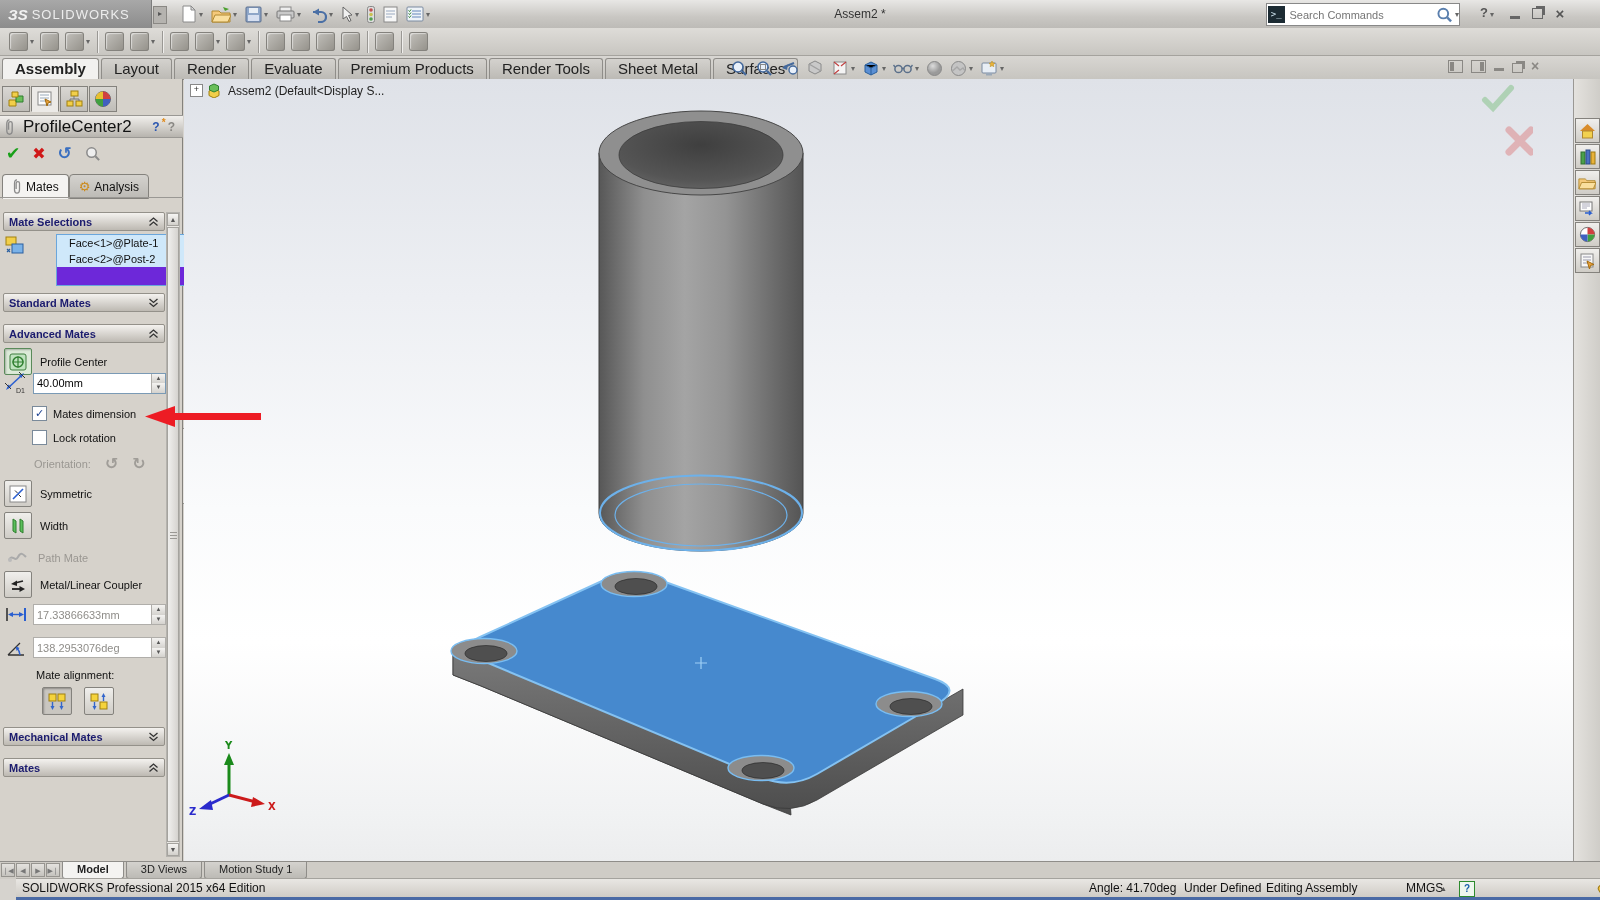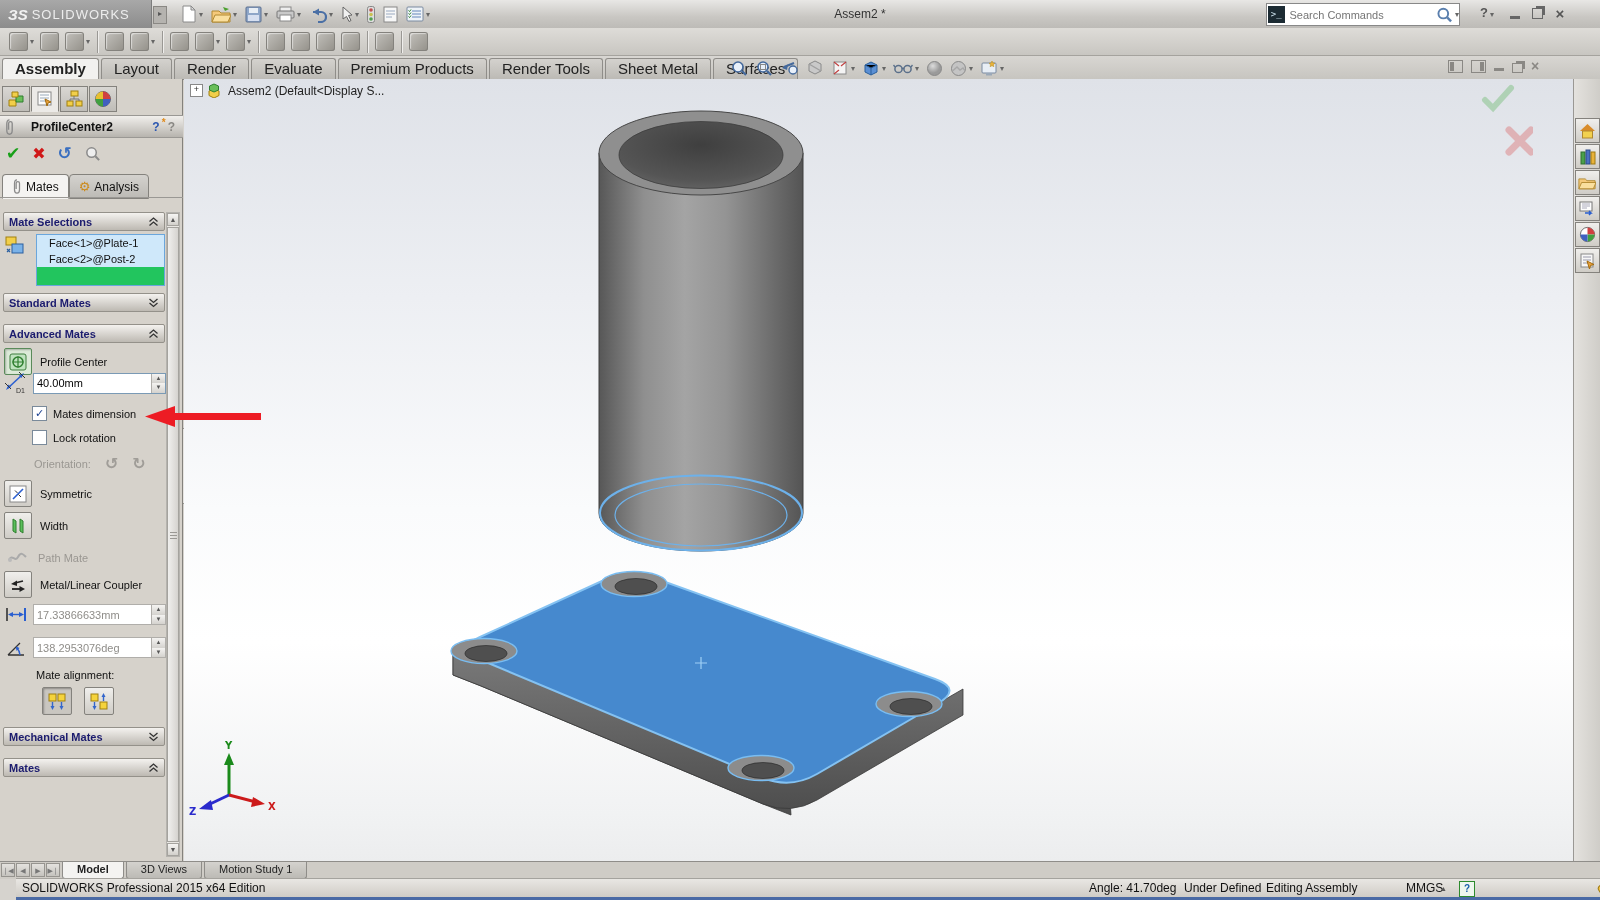--- a/index.html
+++ b/index.html
@@ -65,21 +65,21 @@
   
   .left-panel{position:absolute;left:0;top:79px;width:183px;height:782px;background:#d6d2cb;
     border-right:1px solid #84827d;box-sizing:border-box;}
   .pm-tabs{position:absolute;left:2px;top:7px;display:flex;gap:1px;}
   .pm-tab{width:26px;height:24px;background:linear-gradient(#d9d7d3,#bfbdb8);border:1px solid #84827d;
     display:flex;align-items:center;justify-content:center;}
   .pm-tab.active{background:#eceae7;border-bottom-color:#eceae7;}
   .pm-header{position:absolute;left:0;top:36px;width:183px;height:23px;
     background:linear-gradient(#f1efec,#b7b4ae);border-top:1px solid #9a9894;border-bottom:1px solid #9a9894;
     display:flex;align-items:center;padding-left:4px;box-sizing:border-box;}
-  .pm-header .title{font-weight:bold;font-size:12px;margin-left:16px;flex:1;}
+  .pm-header .title{font-weight:normal;font-size:17px;margin-left:8px;flex:1;}
   .q-star{color:#2a56b0;font-weight:bold;font-size:12px;position:relative;margin-right:8px;}
   .q-star::after{content:"*";color:#e08a1a;font-size:10px;position:absolute;top:-3px;right:-6px;}
   .q-gray{color:#8a8884;font-weight:bold;font-size:12px;margin-right:8px;}
   .pm-buttons{position:absolute;left:6px;top:64px;display:flex;gap:12px;align-items:center;}
   .pm-ok{color:#18a018;font-size:17px;font-weight:bold;}
   .pm-cancel{color:#d01818;font-size:16px;font-weight:bold;}
   .pm-undo{color:#3a6fc0;font-size:17px;font-weight:bold;}
   .mates-tabs{position:absolute;left:2px;top:95px;display:flex;}
   .m-tab{height:23px;display:flex;align-items:center;gap:4px;padding:0 9px;
     background:linear-gradient(#d4d2ce,#bcbab5);border:1px solid #84827d;border-radius:4px 4px 0 0;font-size:12px;}
@@ -100,21 +100,21 @@
   .spin-field{height:19px;background:#fff;border:1px solid #7a9ab5;display:flex;align-items:center;flex:1;}
   .spin-field input{border:none;outline:none;flex:1;font-size:11px;padding:0 3px;background:transparent;
     font-family:"Liberation Sans","DejaVu Sans",sans-serif;color:#000;width:70px;}
   .spin-field.disabled{border-color:#b0aeaa;}
   .spin-field.disabled input{color:#8f8d89;}
   .spinner{width:13px;height:100%;border-left:1px solid #b0aeaa;display:flex;flex-direction:column;}
   .spinner b{flex:1;font-size:6px;line-height:8px;color:#555;text-align:center;background:linear-gradient(#f4f3f1,#d4d2ce);font-weight:normal;}
   .checkbox{width:13px;height:13px;background:#fff;border:1px solid #7a8a9a;margin:0 6px 0 28px;
     font-size:11px;line-height:12px;text-align:center;color:#1a3f8f;font-weight:bold;}
   .rot-icon{color:#a09d98;font-size:16px;font-weight:bold;margin-left:14px;}
-  .sel-box{position:absolute;left:32px;top:0;width:127px;height:50px;background:#22c55e;border:1px solid #6aa6dc;}
+  .sel-box{position:absolute;left:52px;top:0;width:127px;height:50px;background:#6d28d9;border:1px solid #6aa6dc;}
   .sel-item{height:16px;line-height:16px;background:#cfe8fa;font-size:11px;padding-left:12px;white-space:nowrap;}
   .chev{margin-left:auto;}
   .mates-box{position:absolute;left:3px;top:701px;width:161px;height:64px;background:#fff;border:1px solid #84827d;}
   .tree-item{display:flex;align-items:center;height:17px;margin-top:4px;font-size:11px;white-space:nowrap;overflow:hidden;}
   .tree-dots{width:12px;border-top:1px dotted #999;margin:0 2px 0 4px;}
   .pc-mate-icon{width:14px;height:14px;background:#3a86d8;border:1px solid #1a5faa;border-radius:2px;
     display:flex;align-items:center;justify-content:center;margin-right:4px;flex:0 0 auto;}
   .mate-align-lbl{position:absolute;left:36px;top:590px;font-size:11px;}
   .align-btn{width:28px;height:26px;background:linear-gradient(#f0efec,#cfccc6);border:1px solid #84827d;
     border-radius:2px;display:flex;align-items:center;justify-content:center;}

